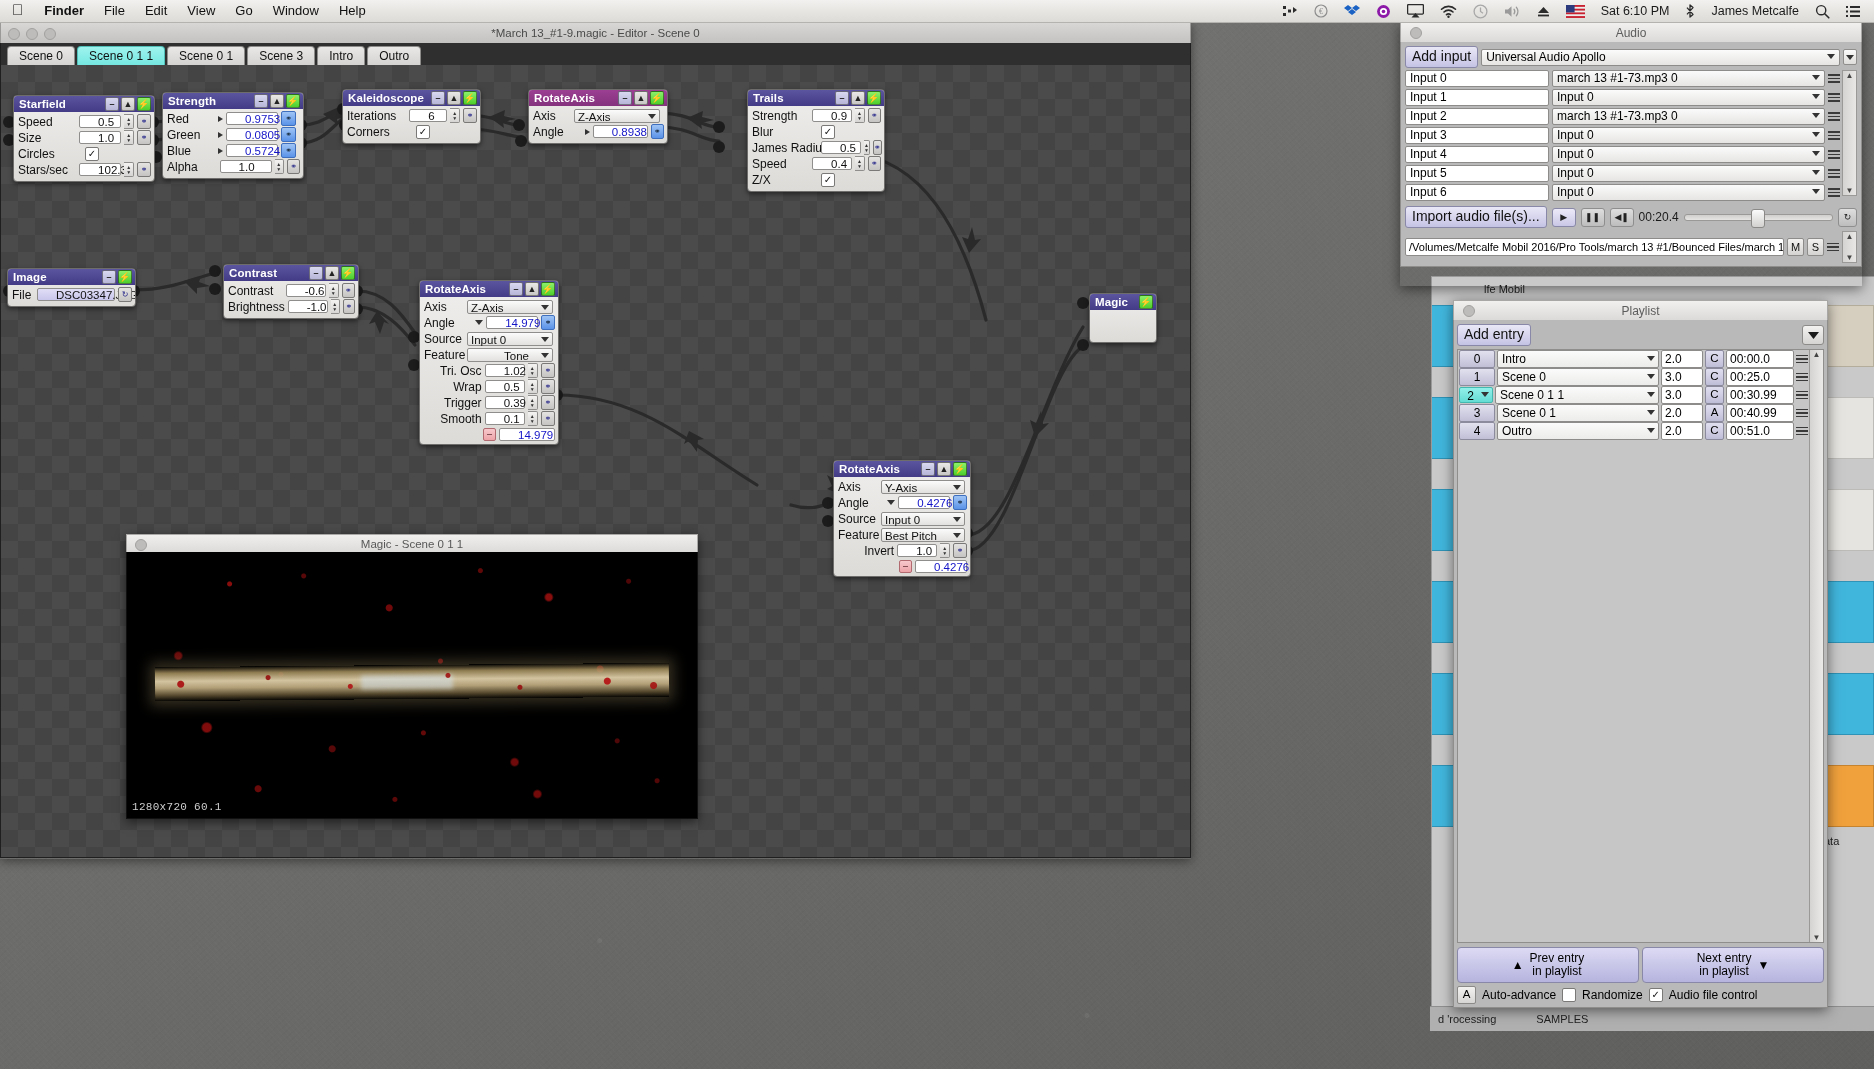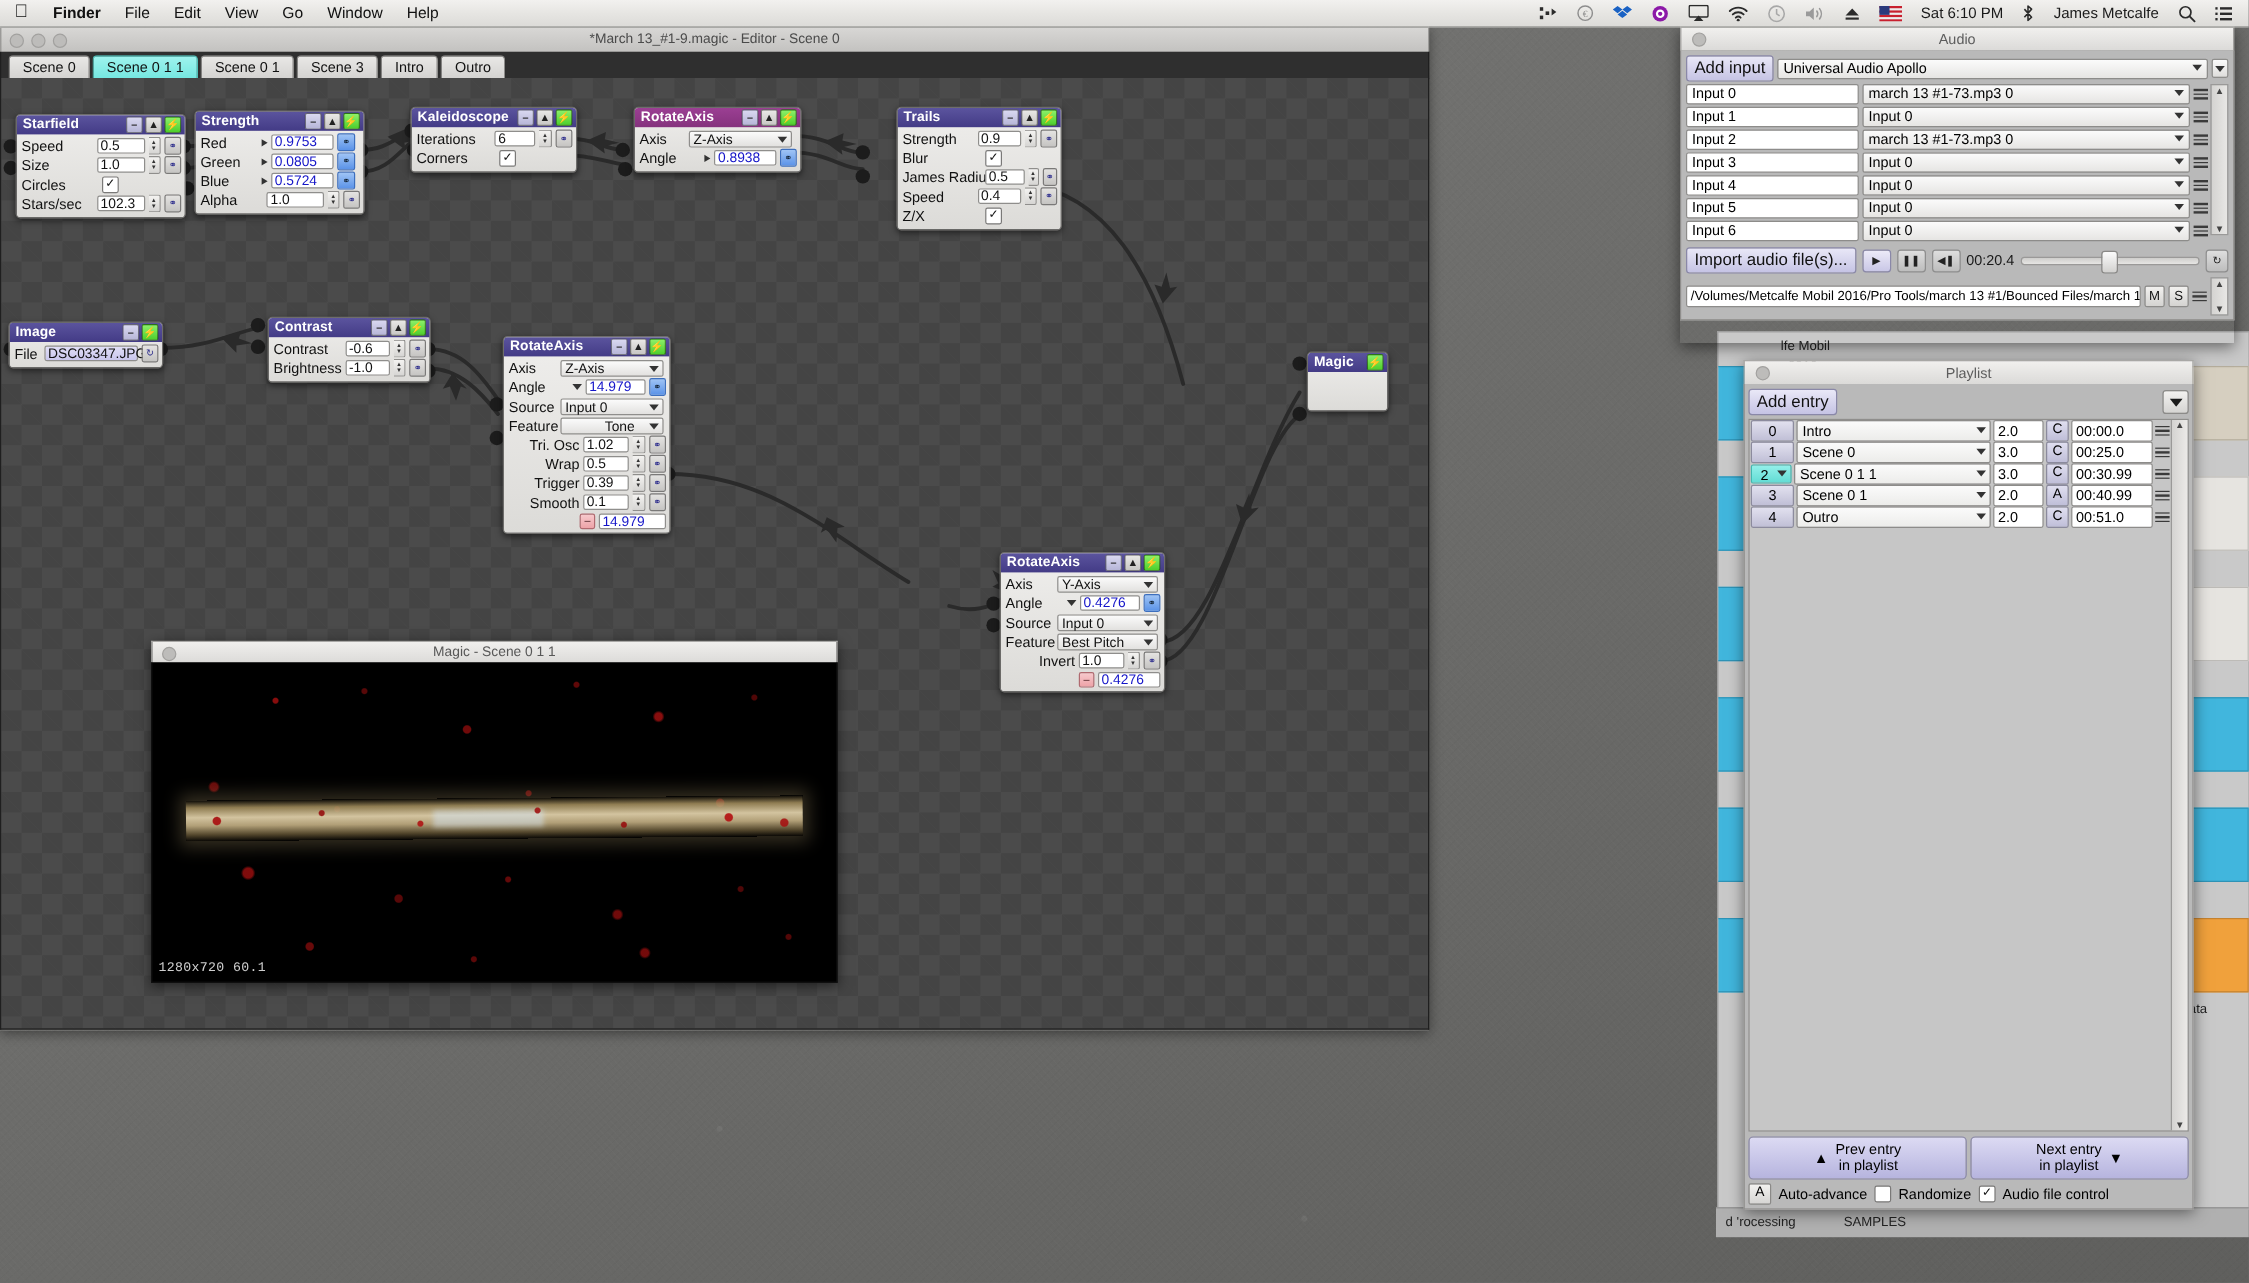--- a/index.html
+++ b/index.html
@@ -72,21 +72,21 @@
   .hbtn{width:12px;height:12px;border-radius:2px;margin-left:2px;border:1px solid rgba(0,0,0,.45);
     display:flex;align-items:center;justify-content:center;font-size:9px;line-height:1;color:#222;}
   .hb-min{background:linear-gradient(180deg,#d9d8f0,#b7b6d8);}
   .hb-cir{background:linear-gradient(180deg,#e9e8e6,#c8c7c5);}
   .hb-grn{background:linear-gradient(180deg,#8cf06a,#4ecf2c);}
   .node-body{padding:2px 3px 3px 4px;}
   .row{display:flex;align-items:center;height:15px;margin-bottom:1px;gap:3px;}
   .lbl{white-space:nowrap;font-size:12px;}
   .lbl.r{text-align:right;}
   .fld{background:#fff;border:1px solid #8f8e8c;border-radius:2px;height:13px;line-height:13px;
-    padding:0 2px;font-size:11.5px;box-sizing:border-box;}
+    padding:0 18px;font-size:11.5px;box-sizing:border-box;}
   .fld.num{text-align:left;}
   .fld.blue{color:#1414c8;}
   .sel{background:linear-gradient(180deg,#fbfbfb,#e2e1df);border:1px solid #8f8e8c;border-radius:2px;
     height:14px;line-height:14px;padding:0 14px 0 3px;font-size:11.5px;position:relative;box-sizing:border-box;}
   .sel:after{content:"";position:absolute;right:3px;top:4px;border-left:4px solid transparent;
     border-right:4px solid transparent;border-top:5px solid #333;}
   .selbox{background:linear-gradient(180deg,#fbfbfb,#dedddb);border:1px solid #8f8e8c;border-radius:2px;
     height:14px;width:12px;display:inline-flex;align-items:center;justify-content:center;}
   .selbox:after{content:"";border-left:4px solid transparent;border-right:4px solid transparent;border-top:5px solid #333;}
   .spin{width:10px;height:13px;background:linear-gradient(180deg,#f4f3f1,#d6d5d3);

